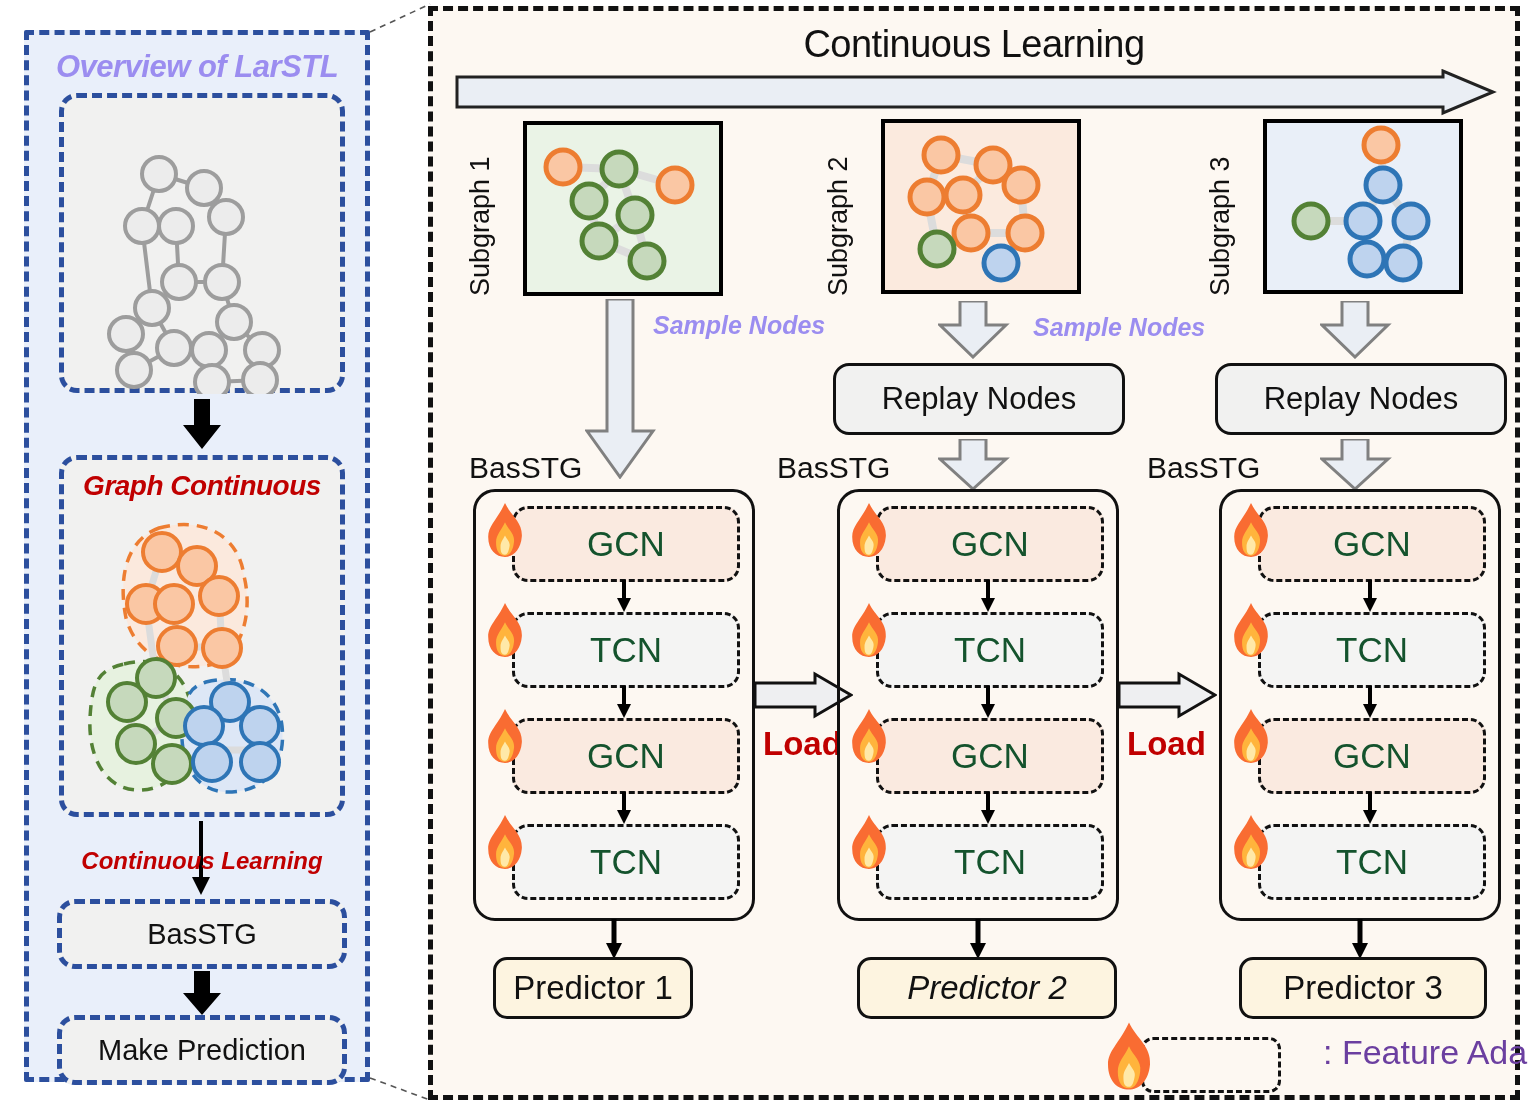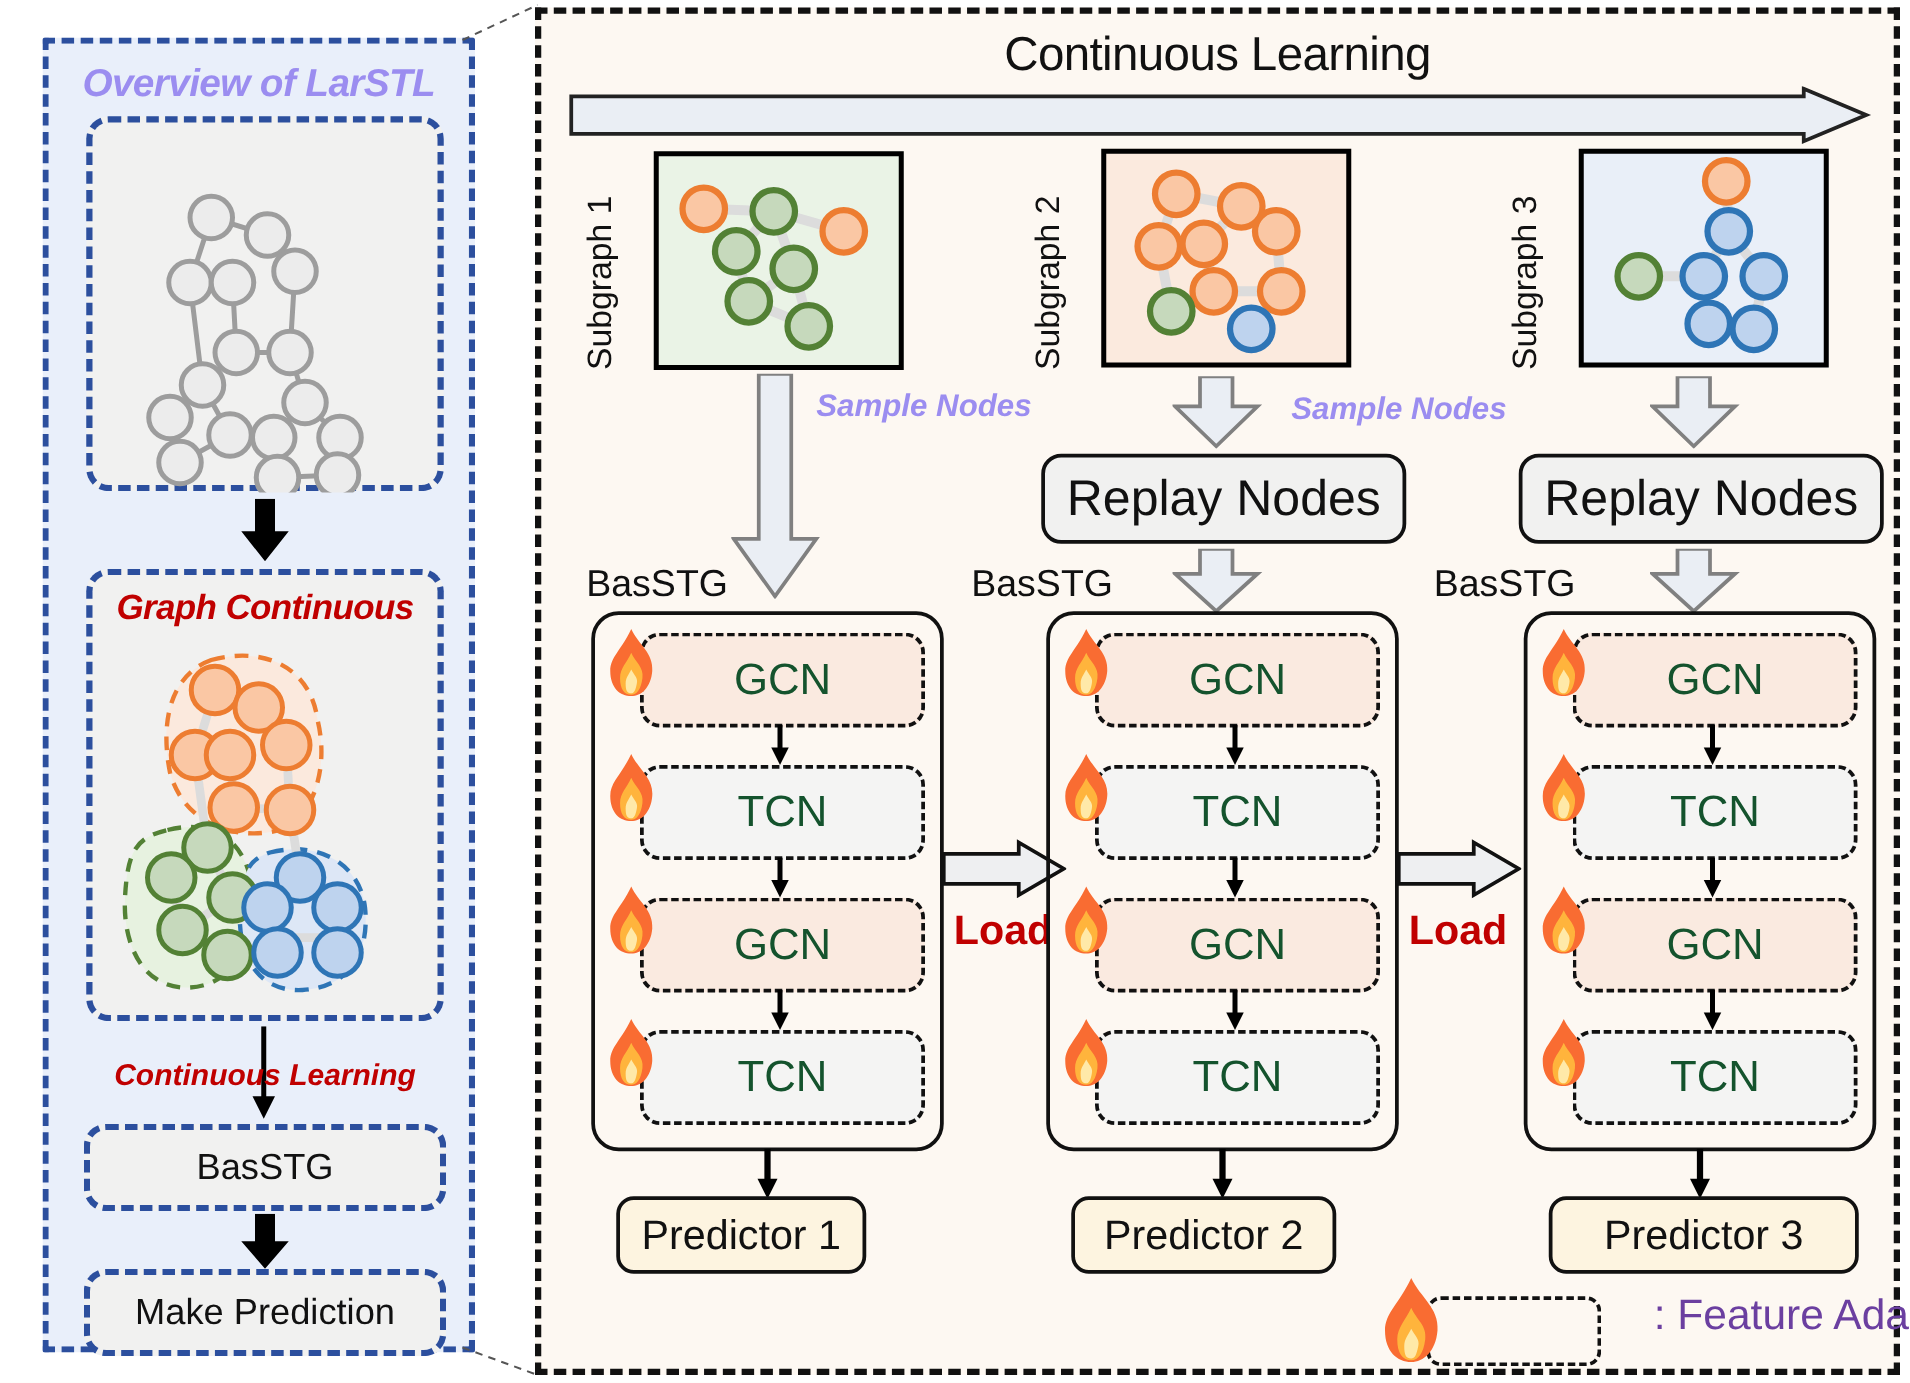--- a/index.html
+++ b/index.html
@@ -3,21 +3,21 @@
 <meta charset="utf-8">
 <style>
   html,body{margin:0;padding:0;background:#ffffff;}
   body{width:1528px;height:1106px;font-family:"Liberation Sans",sans-serif;position:relative;overflow:hidden;}
   .abs{position:absolute;}
   svg{display:block;}
   #root{position:absolute;left:0;top:0;width:1528px;height:1106px;}
 
   
   #left-panel{
-    left:34px;top:30px;width:346px;height:1052px;
+    left:24px;top:30px;width:346px;height:1052px;
     background:#e9effa;border:5px dashed #2c4f9e;border-radius:2px;
     box-sizing:border-box;
   }
   #left-title{
     position:absolute;left:0;top:14px;width:100%;text-align:center;
     font-style:italic;font-weight:bold;font-size:31px;color:#9b8df0;
     letter-spacing:-0.5px;
   }
   .lp-box{
     position:absolute;background:#f1f1f0;border:5px dashed #2c4f9e;
@@ -60,21 +60,21 @@
     position:absolute;border:4px solid #000;box-sizing:border-box;
   }
   .sample-label{
     position:absolute;font-style:italic;font-weight:bold;font-size:25px;
     color:#9b8df0;white-space:nowrap;
   }
   .replay-box{
     position:absolute;background:#f1f1f0;border:3px solid #111;
     border-radius:16px;box-sizing:border-box;
     display:flex;align-items:center;justify-content:center;
-    font-size:40px;color:#111;
+    font-size:31px;color:#111;
   }
   .basstg-label{
     position:absolute;font-size:30px;color:#111;white-space:nowrap;
   }
   .model-box{
     position:absolute;background:transparent;border:3px solid #111;
     border-radius:22px;box-sizing:border-box;
   }
   .layer{
     position:absolute;border:3px dashed #111;border-radius:16px;
@@ -387,21 +387,21 @@
         <path d="M10,0 L10,22" stroke="#000" stroke-width="4"></path>
           <path d="M10,32 L3,18 L17,18 Z" fill="#000"></path>
       </svg>
     </div>
 
     <svg class="abs" style="left:534px;top:908px;" width="22" height="42">
       <path d="M11,0 L11,28" stroke="#000" stroke-width="5"></path>
         <path d="M11,40 L3,24 L19,24 Z" fill="#000"></path>
     </svg>
 
-    <div class="pred-box" style="left:424px;top:946px;width:212px;height:62px;">Predictor 2</div>
+    <div class="pred-box" style="left:424px;top:946px;width:260px;height:62px;font-style:italic;">Predictor 2</div>
 
     <svg class="abs" style="left:684px;top:660px;" width="100" height="48">
       <path d="M2,12 L62,12 L62,3 L98,24 L62,45 L62,36 L2,36 Z" fill="#eeeff1" stroke="#111" stroke-width="3"></path>
     </svg>
     <div class="load-label" style="left:694px;top:714px;">Load</div>
 
     <div class="sg-label" style="left:772px;top:110px;height:175px;">Subgraph 3</div>
 
     <div class="sg-box" style="left:830px;top:108px;width:200px;height:175px;background:#e9eff8;">
       <svg width="192" height="167">

